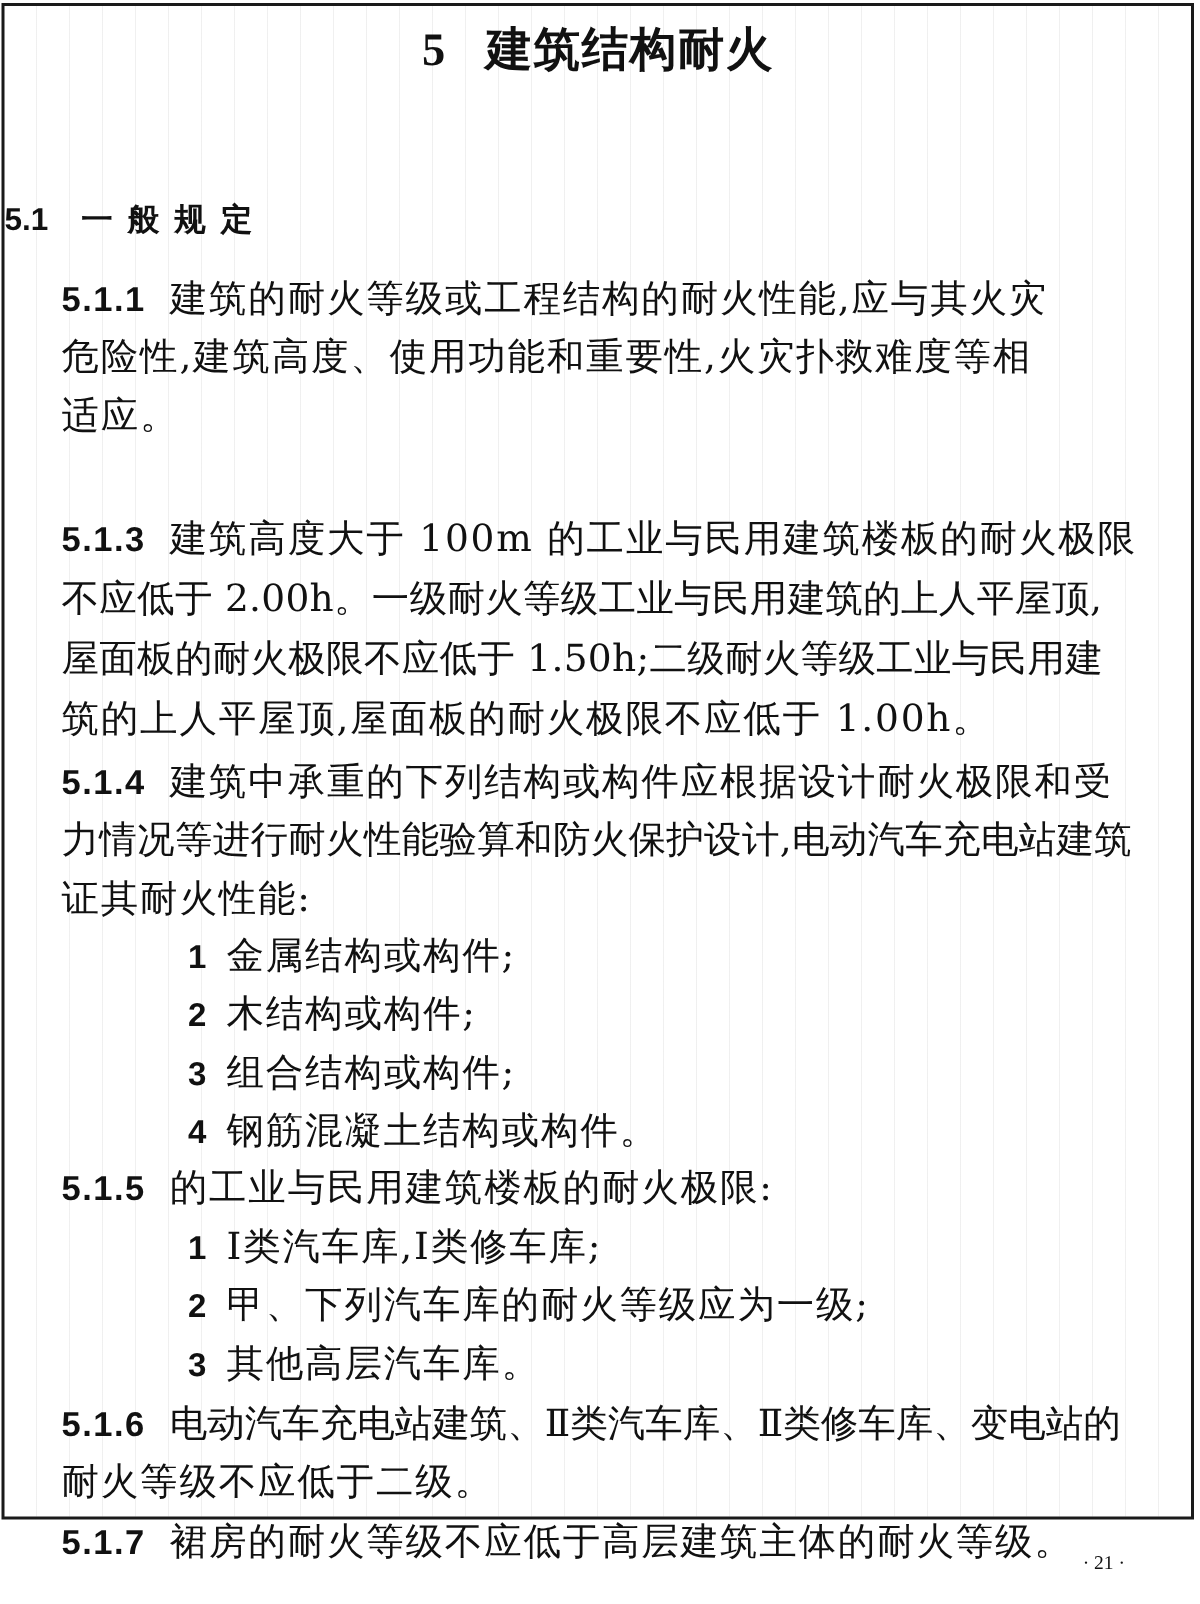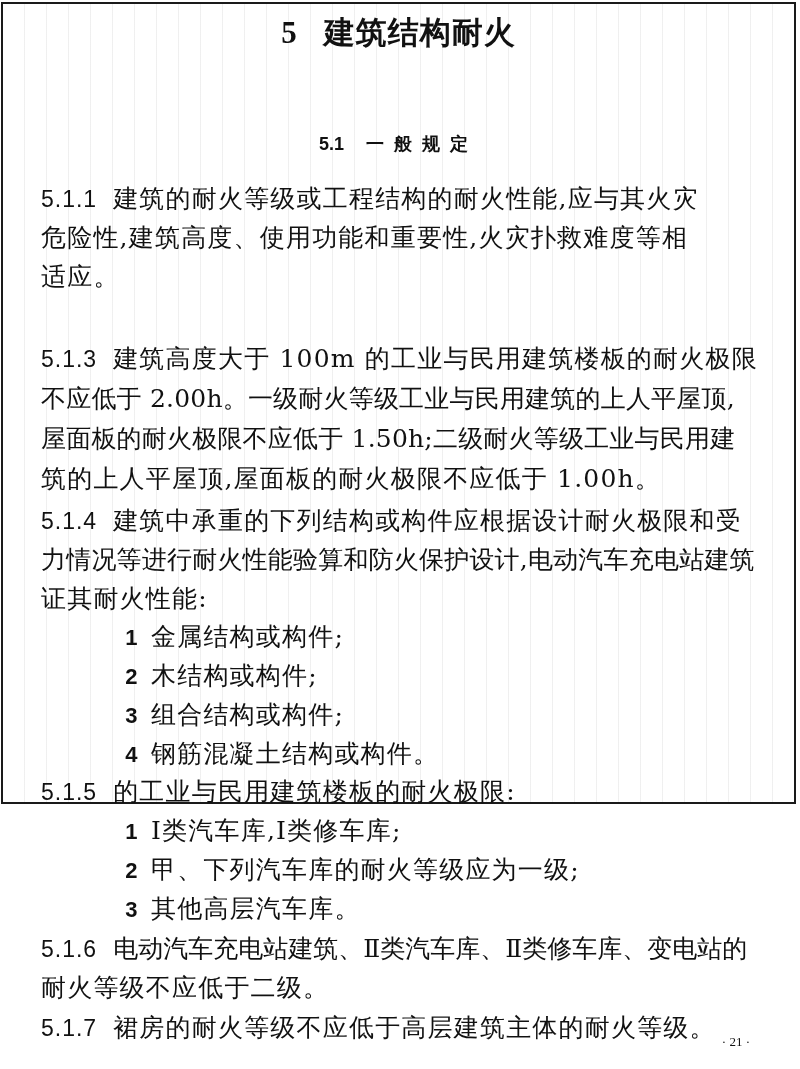--- a/index.html
+++ b/index.html
@@ -1,32 +1,32 @@
 <!DOCTYPE html>
 <html><head>
 <meta charset="utf-8">
 <style>
   html, body { margin:0; padding:0; background:#fff; }
   body { width:800px; height:1069px; overflow:hidden; position:relative;
          font-family:"DejaVu Serif","Liberation Serif",serif; color:#111; }
-  .page { position:absolute; left:1px; top:2px; width:795px; height:802px;
+  .page { position:absolute; left:1px; top:2px; width:795px; height:1011px;
           border:2px solid #1a1a1a; box-sizing:border-box;
           background:
             repeating-linear-gradient(90deg, transparent 0 21px, rgba(170,170,170,0.18) 21px 22px);
   }
   .chapter-title { position:absolute; top:8px; left:0; width:100%; text-align:center;
           font-size:31px; font-weight:bold; letter-spacing:1px; }
   .chapter-title .num { margin-right:26px; font-family:"Liberation Serif",serif; }
-  .section-title { position:absolute; top:128px; left:0; width:100%; text-align:center;
-          font-size:18px; font-weight:bold; }
+  .section-title { position:absolute; top:128px; left:0; width:100%; text-align:left;
+          font-size:21px; font-weight:bold; }
   .section-title .num { font-family:"Liberation Sans",sans-serif; margin-right:22px; }
   .section-title .txt { letter-spacing:10px; }
   .line { position:absolute; left:38px; font-size:25px; line-height:30px; white-space:nowrap;
           letter-spacing:1.2px; }
-  .cl { font-family:"Liberation Sans",sans-serif; font-weight:normal; font-size:23px; margin-right:16px; letter-spacing:1px;text-align:center; }
+  .cl { font-family:"Liberation Sans",sans-serif; font-weight:bold; font-size:23px; margin-right:16px; letter-spacing:1px;text-align:center; }
   .it { font-family:"Liberation Sans",sans-serif; font-weight:bold; font-size:22px; display:inline-block; width:38px; }
   .ind { left:110px;text-align:center; }
   .pagenum { position:absolute; right:44px; top:1026px; font-size:13px; font-family:"Liberation Serif",serif; }
 </style>
 </head>
 <body>
 
 <div class="page">
   <div class="chapter-title">
     <span class="num">5</span><span>建筑结构耐火</span>

